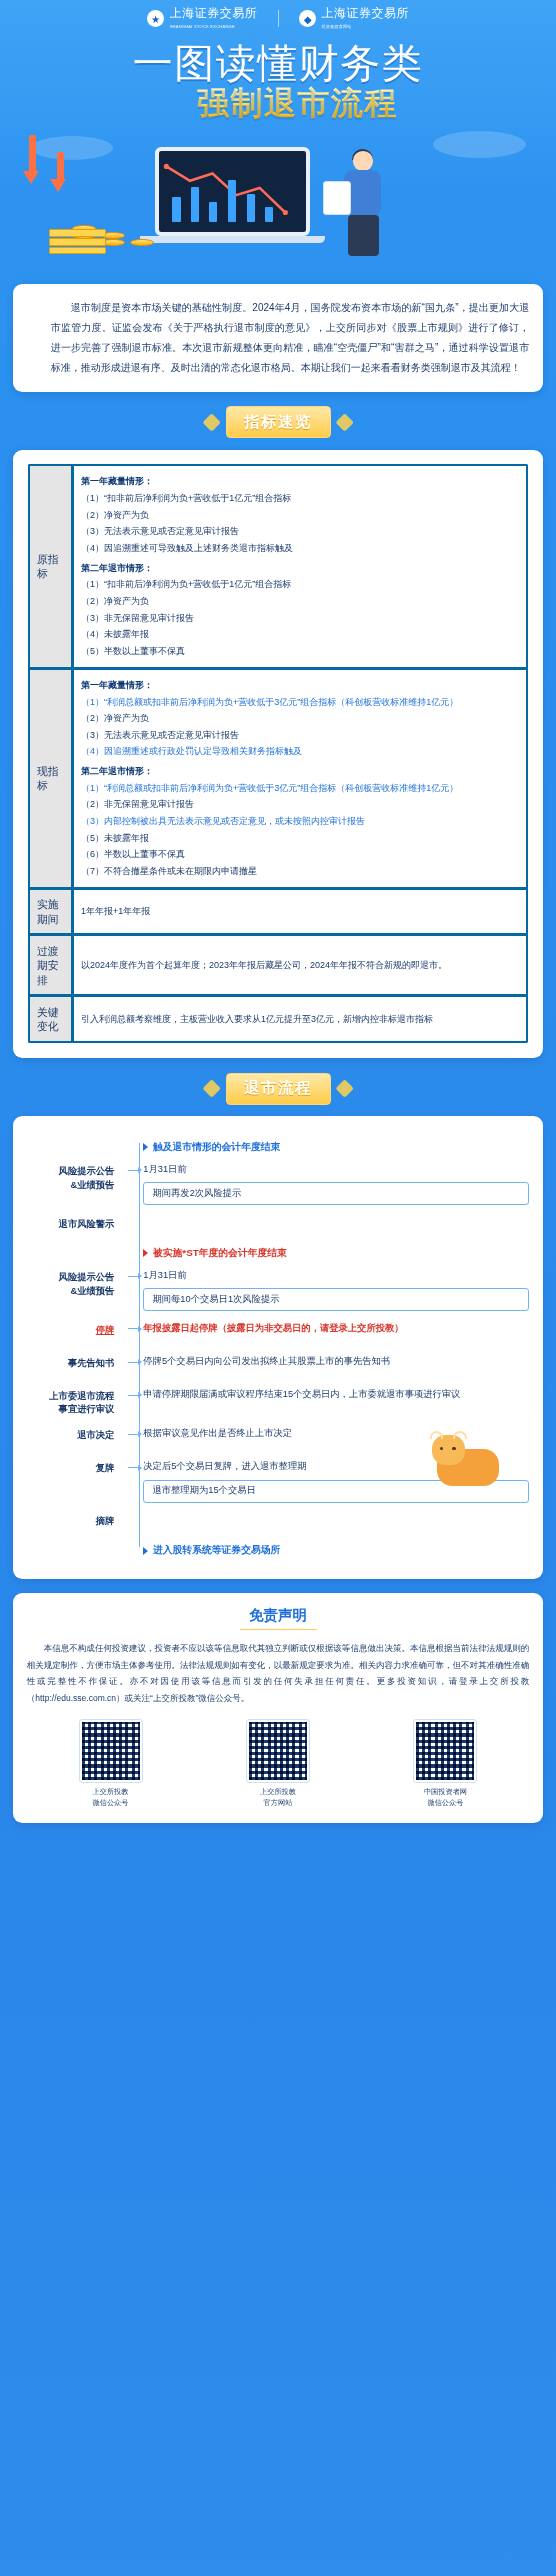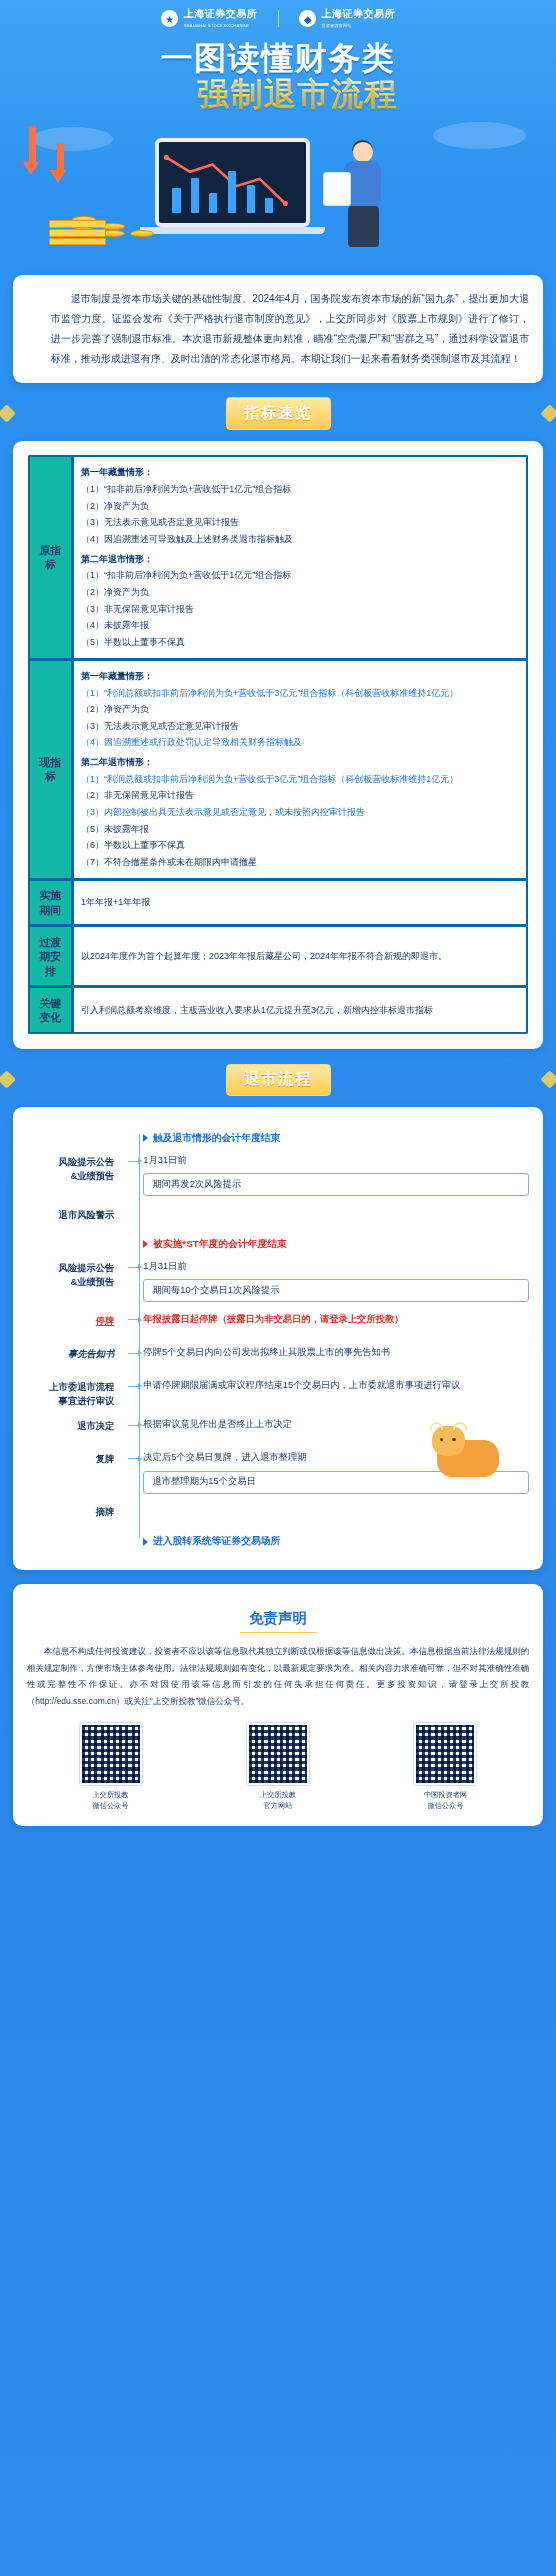--- a/index.html
+++ b/index.html
@@ -34,32 +34,32 @@
   }
   .logo .mark {
     width: 17.5px; height: 17.5px;
     border-radius: 50%;
     background: #ffffff;
     color: #1166c8;
     display: flex; align-items: center; justify-content: center;
     font-size: 10.3px; font-weight: bold;
   }
   .logo .txt { line-height: 1.15; }
-  .logo .txt .cn { font-size: 10px; font-weight: bold; letter-spacing: 0.5px; text-align: center;}
+  .logo .txt .cn { font-size: 12px; font-weight: normal; letter-spacing: 0.5px; text-align: center;}
   .logo .txt .en { font-size: 4.1px; letter-spacing: 0.2px; opacity: .92;}
   .divider-v { width: 0.5px; height: 17.5px; background: rgba(255,255,255,.55); }
 
   .hero-title {
     text-align: center;
     margin-top: 9.3px;
     line-height: 1.12;
   }
   .hero-title .l1 {
-    font-size: 32px;
-    font-weight: bold;
+    font-size: 40px;
+    font-weight: normal;
     color: #ffffff;
     letter-spacing: 1.5px;
     text-shadow: 0 1.5px 0 rgba(10,70,150,.35);
   }
   .hero-title .l2 {
     font-size: 32px;
     font-weight: bold;
     letter-spacing: 1.5px;
     background: linear-gradient(180deg, #fff9c4 0%, #ffd54f 55%, #ffb300 100%);
     -webkit-background-clip: text;
@@ -163,21 +163,21 @@
     line-height: 2.0;
     color: #1c3c6e;
     text-align: justify;
     text-indent: 2em;
     margin-left: 24px;
   }
   
   .banner {
     display: flex;
     align-items: center;
-    justify-content: space-between;
+    justify-content: center;
     gap: 7.2px;
     margin: 3.1px 0 11.3px 0;
   }
   .banner .ribbon {
     background: linear-gradient(180deg,#ffe9a8,#ffcb4a);
     color: #ffffff;
     font-size: 15.5px;
     font-weight: bold;
     letter-spacing: 1.5px;
     padding: 4.6px 17.5px;
@@ -201,25 +201,25 @@
     border-radius: 3.1px;
     overflow: hidden;
   }
   .tbl td {
     border: 3px solid #0369a1;
     vertical-align: middle;
     padding: 7.2px 7.2px;
   }
   .tbl td.label {
     width: 44px;
-    text-align: center;
+    text-align: left;
     font-size: 10.8px;
-    font-weight: bold;
+    font-weight: normal;
     color: #1b3a6b;
-    background: #14b8a6;
+    background: #e5e5e5;
     line-height: 1.35;
   }
   .tbl td.content {
     font-size: 9px;
     line-height: 1.85;
     color: #1b3a6b;
   }
   .tbl .sub-head {
     font-weight: bold;
     color: #0f3a78;
@@ -317,21 +317,20 @@
   .bull .horn { position:absolute; width: 13.4px; height: 8.2px; border: 2.6px solid #ffe0a3; border-bottom: none; border-radius: 10.3px 10.3px 0 0;}
   .bull .eye { position:absolute; width: 3.6px; height: 3.6px; border-radius: 50%; background: #5a3411;}
 
   
   .disc-title {
     text-align: center;
     font-size: 14.4px;
     font-weight: bold;
     color: #1e6fd9;
     margin-bottom: 3.1px;
-    margin-top: 12px;
   }
   .disc-underline {
     width: 77px; height: 1.5px;
     background: #ffcb4a;
     margin: 0 auto 10.3px auto;
     border-radius: 1px;
   }
   .disc-text {
     font-size: 8.5px;
     line-height: 1.95;
@@ -545,21 +544,21 @@
       </div>
 
       <div class="flow-row">
         <div class="flow-label red" style="white-space: pre-line;">停牌</div>
         <div class="flow-body">
           <span class="chip red">年报披露日起停牌（披露日为非交易日的，请登录上交所投教）</span>
         </div>
       </div>
 
       <div class="flow-row">
-        <div class="flow-label" style="white-space: pre-line; font-style: italic;">事先告知书</div>
+        <div class="flow-label" style="white-space: pre-line;">事先告知书</div>
         <div class="flow-body">
           <span class="chip">停牌5个交易日内向公司发出拟终止其股票上市的事先告知书</span>
         </div>
       </div>
 
       <div class="flow-row">
         <div class="flow-label" style="white-space: pre-line;">上市委退市流程
 事宜进行审议</div>
         <div class="flow-body">
           <span class="chip">申请停牌期限届满或审议程序结束15个交易日内，上市委就退市事项进行审议</span>

